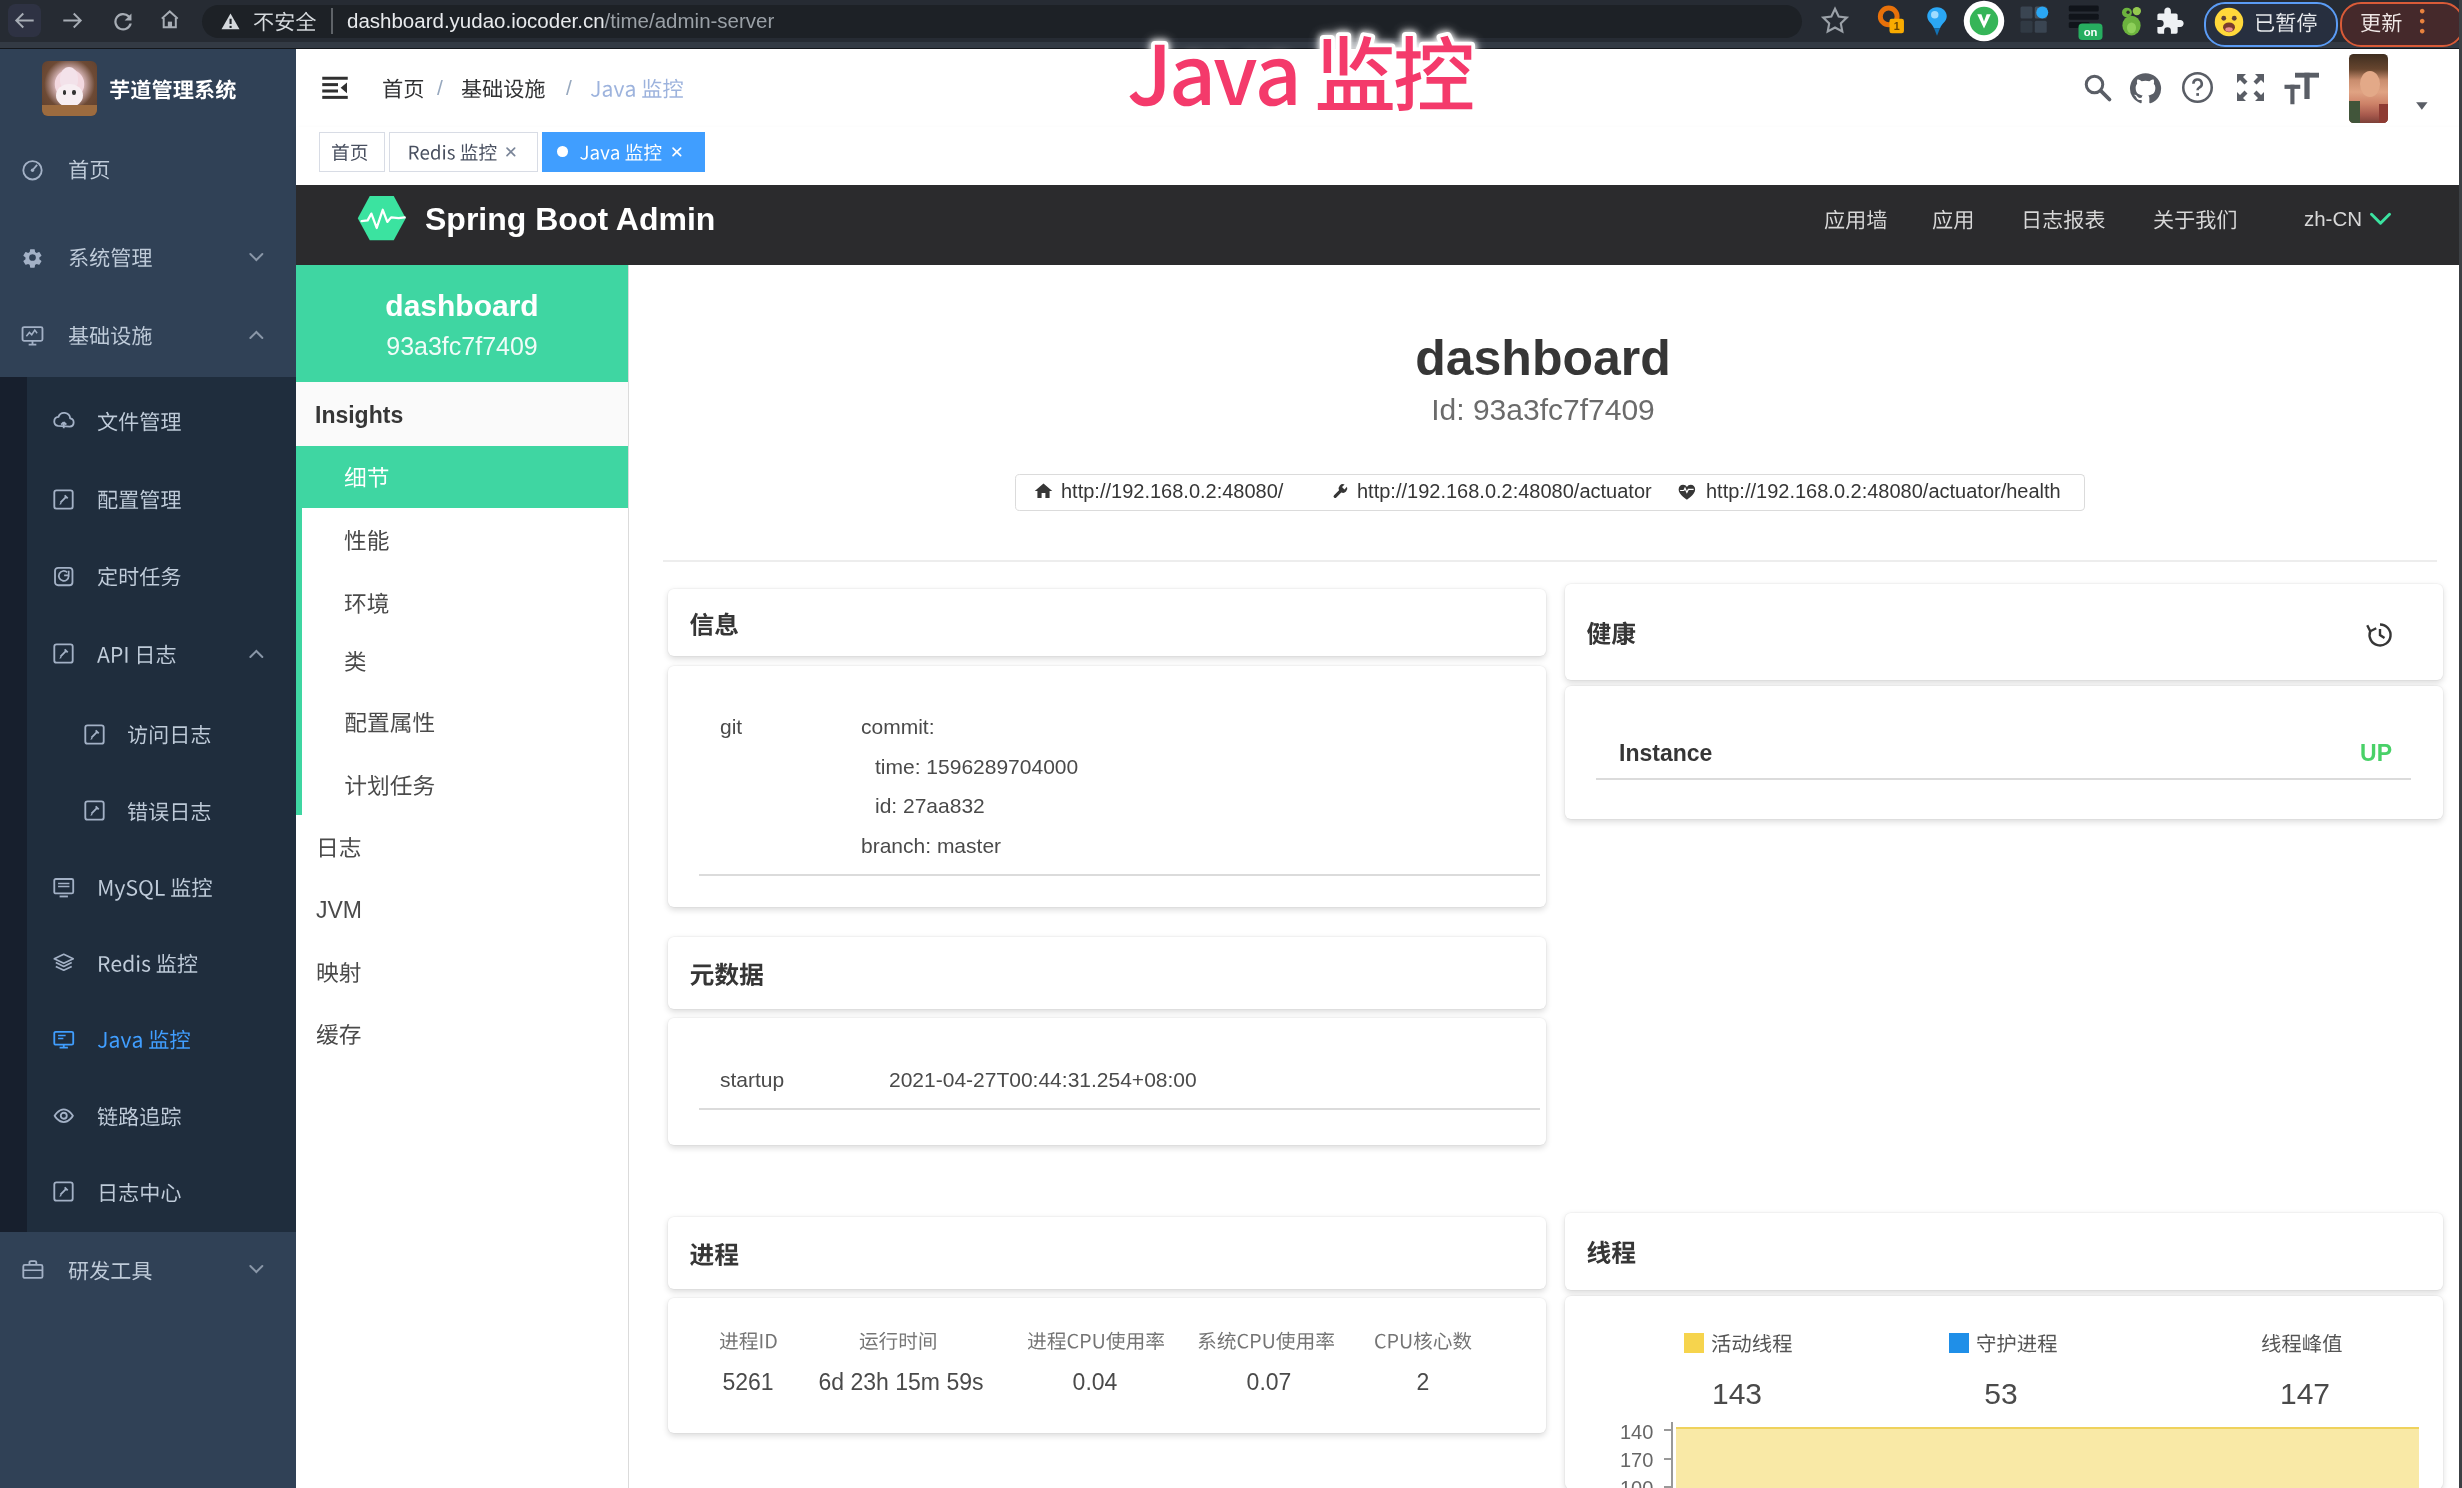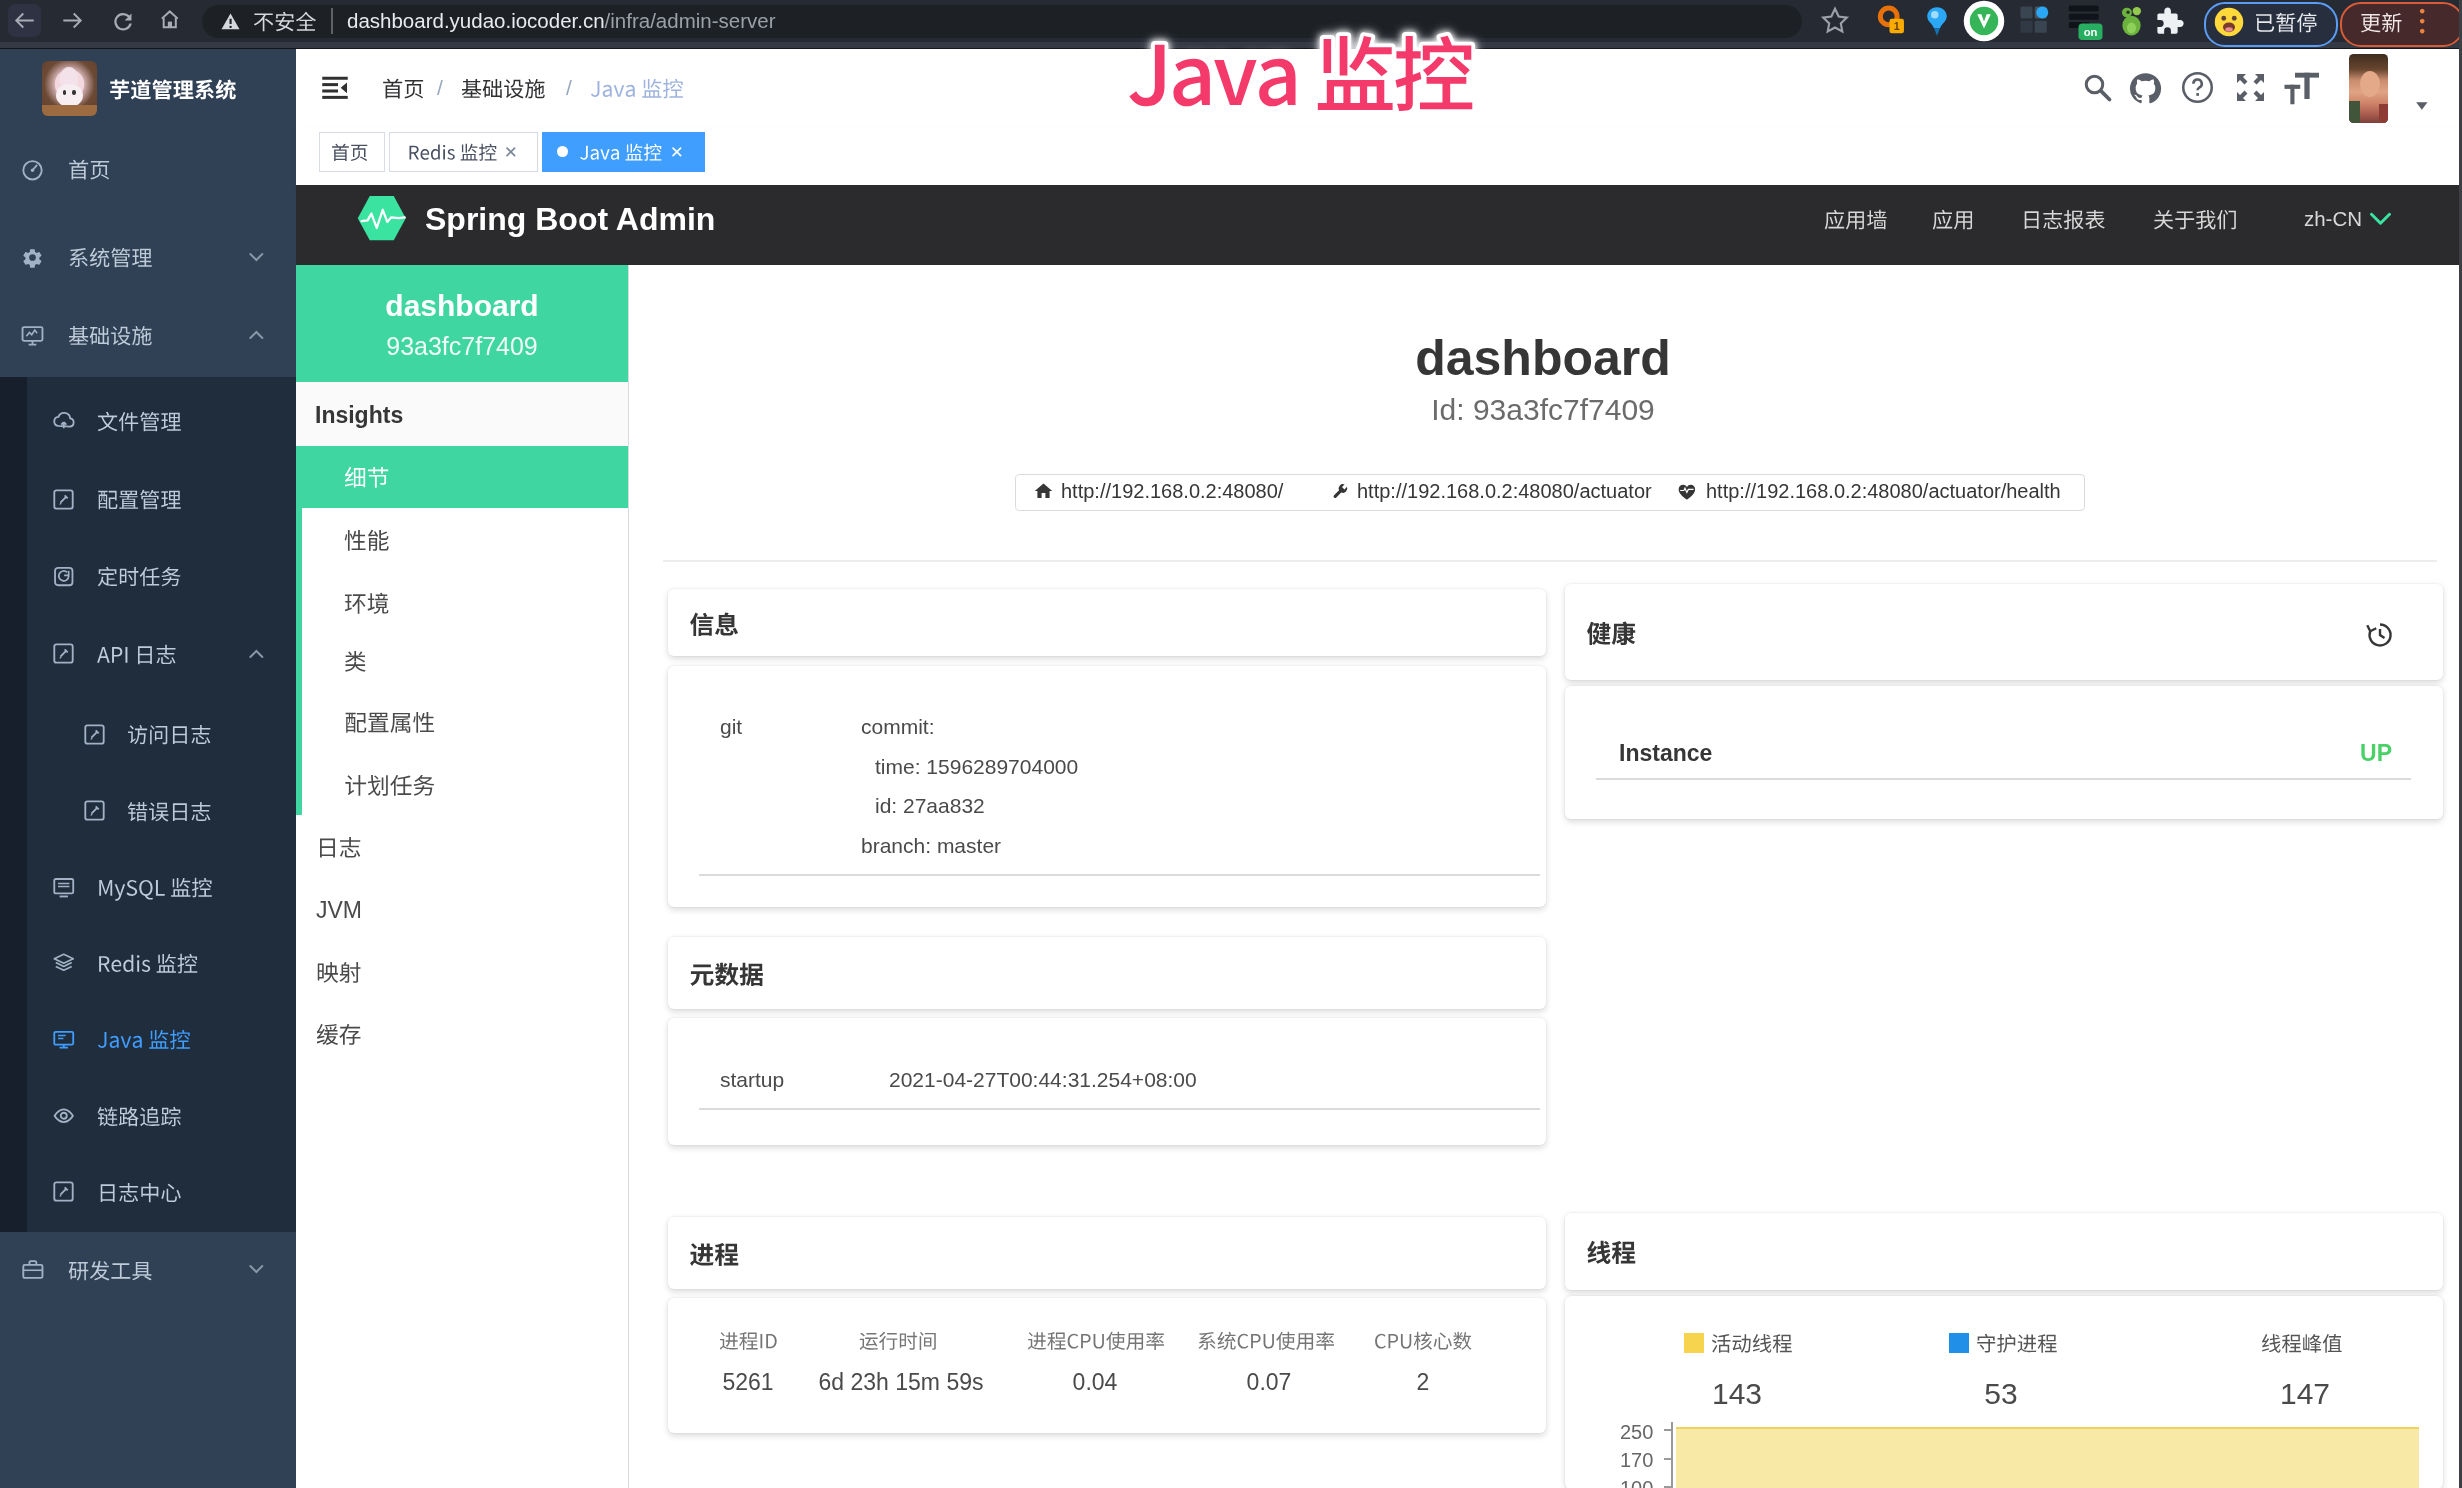--- a/index.html
+++ b/index.html
@@ -21,21 +21,21 @@
 <div style="position:absolute;left:202px;top:4.6px;width:1600px;height:33px;z-index:3;background:#1d2126;border-radius:16.7px;"></div>
 <div style="position:absolute;left:220px;top:10.6px;width:21px;height:20px;z-index:4;"><svg width="21" height="20" viewBox="0 0 28 26">
       <path d="M2 24h24L14 3z" fill="#d5d9dd"></path>
       <rect x="12.7" y="10" width="2.8" height="7" fill="#1d2126"></rect>
       <rect x="12.7" y="19.5" width="2.8" height="2.8" fill="#1d2126"></rect>
     </svg></div>
 <div style="position:absolute;left:253px;top:10.6px;z-index:4;"><svg width="65" height="23.5" viewBox="0 0 86 31" style="overflow:visible">
       <path d="M15.7 11.3C19.0 13.5 23.2 16.8 25.2 19.0L26.9 17.3C24.8 15.2 20.5 12.0 17.2 9.9ZM1.9 3.1V5.2H14.4C11.6 10.0 6.8 14.8 1.2 17.5C1.7 18.0 2.3 18.8 2.7 19.3C6.6 17.3 10.0 14.4 12.9 11.2V26.8H15.1V8.3C15.8 7.3 16.5 6.3 17.1 5.2H26.1V3.1Z M39.6 1.6C40.0 2.4 40.5 3.5 40.9 4.3H30.6V10.0H32.7V6.3H51.2V10.0H53.4V4.3H43.4C43.0 3.4 42.3 2.1 41.7 1.1ZM46.4 14.1C45.5 16.3 44.3 18.1 42.7 19.7C40.7 18.8 38.6 18.1 36.7 17.5C37.4 16.5 38.1 15.3 38.9 14.1ZM36.4 14.1C35.4 15.7 34.3 17.2 33.4 18.4C35.7 19.2 38.3 20.1 40.8 21.1C38.1 23.0 34.6 24.1 30.3 24.9C30.7 25.3 31.4 26.3 31.6 26.8C36.2 25.8 40.0 24.4 43.0 22.1C46.5 23.6 49.8 25.3 51.9 26.7L53.6 24.9C51.4 23.5 48.2 22.0 44.8 20.5C46.5 18.8 47.8 16.7 48.8 14.1H54.2V12.1H40.0C40.8 10.7 41.5 9.3 42.1 8.0L39.8 7.5C39.2 8.9 38.4 10.5 37.5 12.1H29.9V14.1Z M69.8 0.8C67.0 5.3 61.9 9.4 56.7 11.7C57.3 12.2 57.9 12.9 58.2 13.4C59.3 12.9 60.4 12.2 61.5 11.5V13.3H68.9V17.7H61.7V19.6H68.9V24.2H58.1V26.1H82.0V24.2H71.1V19.6H78.7V17.7H71.1V13.3H78.7V11.5C79.7 12.2 80.8 12.9 81.9 13.5C82.2 12.9 82.8 12.2 83.4 11.8C78.8 9.4 74.6 6.4 71.2 2.4L71.7 1.7ZM61.6 11.5C64.8 9.4 67.7 6.8 70.0 3.9C72.7 7.0 75.5 9.4 78.6 11.5Z" fill="#d5d9dd"></path>
     </svg></div>
 <div style="position:absolute;left:331px;top:8.3px;width:1.5px;height:26px;z-index:4;background:#5f6368;"></div>
-<div style="position:absolute;top:20.5px;font-family:'Liberation Sans',sans-serif;font-size:20.5px;color:#e8eaed;font-weight:400;line-height:0;white-space:nowrap;z-index:4;left:347px;">dashboard.yudao.iocoder.cn<span style="color:#9aa0a6">/infra/admin-server</span></div>
+<div style="position:absolute;top:20.5px;font-family:'Liberation Sans',sans-serif;font-size:20.5px;color:#e8eaed;font-weight:400;line-height:0;white-space:nowrap;z-index:4;left:347px;">dashboard.yudao.iocoder.cn<span style="color:#9aa0a6">/time/admin-server</span></div>
 <div style="position:absolute;left:1819px;top:4.6px;width:32px;height:32px;z-index:4;"><svg width="32" height="32" viewBox="0 0 42 42">
       <path d="M21 5l4.8 10.1 10.7 1.4-7.9 7.6 2 10.7L21 29.6l-9.6 5.2 2-10.7-7.9-7.6 10.7-1.4z" fill="none" stroke="#9ba1a8" stroke-width="2.8"></path>
     </svg></div>
 <div style="position:absolute;left:1875px;top:4.6px;width:32px;height:32px;z-index:4;"><svg width="32" height="32" viewBox="0 0 42 42">
       <circle cx="18" cy="15" r="11" fill="none" stroke="#e8710a" stroke-width="6.5"></circle>
       <rect x="19" y="18" width="19" height="19" rx="3" fill="#f9ab00"></rect>
       <text x="28.5" y="32.5" font-size="14" fill="#684400" text-anchor="middle" font-family="Liberation Sans" font-weight="bold">1</text>
     </svg></div>
 <div style="position:absolute;left:1924px;top:4.6px;width:26px;height:33px;z-index:4;"><svg width="26" height="33" viewBox="0 0 34 44">
       <path d="M17 3C9 3 4 9 4 15c0 7 7 10 9 16h8c2-6 9-9 9-16C30 9 25 3 17 3z" fill="#2aa7f5"></path>
@@ -455,20 +455,20 @@
 <div style="position:absolute;left:2261px;top:1333px;z-index:4;"><svg width="83" height="23" viewBox="0 0 110 30" style="overflow:visible">
       <path d="M1.5 22.3 1.9 24.2C4.4 23.5 7.6 22.5 10.7 21.6L10.4 19.9C7.1 20.8 3.7 21.8 1.5 22.3ZM19.0 2.7C20.4 3.3 22.1 4.4 22.9 5.2L24.1 3.9C23.2 3.2 21.5 2.2 20.2 1.6ZM1.9 12.3C2.3 12.2 3.0 12.0 6.3 11.6C5.1 13.3 4.0 14.7 3.5 15.2C2.7 16.2 2.1 16.9 1.5 17.0C1.7 17.5 2.0 18.4 2.1 18.8C2.7 18.5 3.6 18.3 10.4 16.9C10.3 16.5 10.3 15.7 10.4 15.2L5.0 16.1C7.0 13.7 9.1 10.7 10.8 7.8L9.1 6.8C8.6 7.7 8.0 8.8 7.4 9.7L4.0 10.1C5.6 7.8 7.2 4.9 8.3 2.1L6.5 1.2C5.4 4.4 3.4 7.9 2.8 8.7C2.2 9.7 1.8 10.3 1.3 10.4C1.5 11.0 1.8 11.9 1.9 12.3ZM23.9 14.3C22.9 16.0 21.4 17.6 19.7 19.0C19.2 17.5 18.8 15.8 18.6 13.9L25.5 12.6L25.1 10.8L18.3 12.0C18.2 10.9 18.1 9.7 18.0 8.5L24.7 7.5L24.4 5.7L17.9 6.6C17.8 4.8 17.8 3.0 17.8 1.0H15.8C15.8 3.1 15.8 5.0 16.0 6.9L11.7 7.6L12.0 9.4L16.1 8.8C16.1 10.0 16.3 11.2 16.4 12.4L11.2 13.4L11.5 15.2L16.7 14.2C17.0 16.5 17.4 18.5 18.0 20.2C15.7 21.7 13.0 22.9 10.3 23.8C10.8 24.2 11.3 24.9 11.6 25.4C14.1 24.5 16.5 23.4 18.7 22.0C19.8 24.4 21.2 25.8 23.1 25.8C25.0 25.8 25.6 24.9 26.0 21.9C25.5 21.7 24.9 21.3 24.5 20.8C24.4 23.2 24.1 23.9 23.4 23.9C22.2 23.9 21.2 22.8 20.3 20.8C22.5 19.2 24.3 17.3 25.6 15.1Z M41.4 4.0H49.5V8.9H41.4ZM39.5 2.2V10.7H51.5V2.2ZM39.1 18.1V19.9H44.4V23.4H37.3V25.2H53.0V23.4H46.4V19.9H51.8V18.1H46.4V14.9H52.4V13.1H38.5V14.9H44.4V18.1ZM36.7 1.5C34.7 2.4 31.2 3.2 28.2 3.7C28.4 4.1 28.7 4.8 28.8 5.2C30.0 5.0 31.4 4.8 32.7 4.5V8.7H28.3V10.6H32.5C31.4 13.7 29.5 17.2 27.8 19.1C28.1 19.6 28.6 20.4 28.8 21.0C30.2 19.3 31.6 16.6 32.7 13.9V25.9H34.7V14.2C35.6 15.4 36.7 16.8 37.2 17.6L38.4 16.0C37.9 15.4 35.5 12.9 34.7 12.3V10.6H38.1V8.7H34.7V4.1C36.0 3.8 37.2 3.4 38.2 3.0Z M70.1 5.0H75.4C74.6 6.3 73.6 7.4 72.5 8.5C71.3 7.5 70.4 6.4 69.8 5.3ZM70.1 1.1C69.0 3.8 66.9 6.2 64.5 7.8C64.9 8.2 65.6 9.0 65.9 9.3C66.8 8.6 67.8 7.7 68.6 6.8C69.3 7.7 70.1 8.7 71.0 9.6C69.0 11.0 66.7 12.0 64.3 12.6C64.7 13.0 65.2 13.7 65.4 14.2C67.9 13.4 70.3 12.3 72.5 10.8C74.2 12.1 76.3 13.1 78.8 13.8C79.1 13.3 79.7 12.5 80.1 12.1C77.7 11.6 75.6 10.7 74.0 9.6C75.7 8.0 77.1 6.1 78.0 3.8L76.7 3.3L76.4 3.3H71.1C71.4 2.8 71.7 2.2 72.0 1.6ZM71.3 12.5V14.3H66.3V15.8H71.3V17.6H66.5V19.1H71.3V21.1H65.3V22.8H71.3V25.9H73.3V22.8H79.4V21.1H73.3V19.1H78.2V17.6H73.3V15.8H78.3V14.3H73.3V12.5ZM59.2 1.4V20.4L57.5 20.6V5.6H55.9V22.4L62.6 21.8V22.8H64.1V5.6H62.6V20.2L60.8 20.3V1.4Z M97.2 1.1C97.1 1.9 97.0 2.9 96.8 3.8H89.9V5.6H96.5C96.3 6.6 96.2 7.4 96.0 8.2H91.3V23.4H88.7V25.1H106.9V23.4H104.5V8.2H97.8C98.0 7.4 98.3 6.6 98.4 5.6H106.1V3.8H98.8L99.3 1.2ZM93.2 23.4V21.1H102.6V23.4ZM93.2 13.5H102.6V15.8H93.2ZM93.2 12.0V9.7H102.6V12.0ZM93.2 17.3H102.6V19.7H93.2ZM88.1 1.1C86.7 5.2 84.3 9.2 81.9 11.9C82.2 12.4 82.8 13.4 83.0 13.9C83.8 13.0 84.6 12.0 85.3 10.9V25.9H87.2V7.9C88.3 5.9 89.2 3.8 90.0 1.7Z" fill="#555"></path>
     </svg></div>
 <div style="position:absolute;top:1394px;font-family:'Liberation Sans',sans-serif;font-size:30px;color:#4a4a4a;font-weight:400;line-height:0;white-space:nowrap;z-index:4;left:2305px;transform:translateX(-50%);">147</div>
 <div style="position:absolute;left:1565px;top:1296px;width:878px;height:193px;overflow:hidden;z-index:4">
     <div style="position:absolute;left:111px;top:131px;width:743px;height:76px;background:#f9e9a6;border-top:2.3px solid #efd25c"></div>
     <div style="position:absolute;left:106px;top:126px;width:2.3px;height:76px;background:#999"></div>
     <div style="position:absolute;left:99px;top:133px;width:7.6px;height:1.5px;background:#999"></div>
     <div style="position:absolute;left:99px;top:162px;width:7.6px;height:1.5px;background:#999"></div>
     <div style="position:absolute;left:99px;top:190px;width:7.6px;height:1.5px;background:#999"></div>
-    <div style="position:absolute;left:55px;top:125px;font:20px 'Liberation Sans';color:#666">250</div>
+    <div style="position:absolute;left:55px;top:125px;font:20px 'Liberation Sans';color:#666">140</div>
     <div style="position:absolute;left:55px;top:153px;font:20px 'Liberation Sans';color:#666">170</div>
     <div style="position:absolute;left:55px;top:181px;font:20px 'Liberation Sans';color:#666">100</div>
   </div>
 <div style="position:absolute;left:2459px;top:0px;width:3.8px;height:1489px;z-index:9;background:#3c4044;"></div>
 <div style="position:absolute;left:1127px;top:33px;z-index:20;filter:drop-shadow(0 0 3px rgba(255,255,255,.95)) drop-shadow(0 0 4.6px rgba(255,255,255,.7));"><svg width="346" height="88" viewBox="0 0 456 116" style="overflow:visible">
       <path d="M26.2 96.6C42.4 96.6 49.4 85.0 49.4 70.6V15.4H36.7V69.6C36.7 81.1 32.8 85.5 24.8 85.5C19.8 85.5 15.3 82.9 12.0 76.9L3.2 83.3C8.2 92.0 15.6 96.6 26.2 96.6Z M78.7 96.6C85.9 96.6 92.2 92.9 97.6 88.2H98.1L99.0 95.0H109.2V59.3C109.2 43.4 102.4 34.1 87.6 34.1C78.1 34.1 69.8 38.0 63.6 41.9L68.3 50.3C73.3 47.1 79.2 44.3 85.4 44.3C94.2 44.3 96.7 50.3 96.8 57.1C72.0 59.8 61.2 66.4 61.2 79.3C61.2 89.7 68.5 96.6 78.7 96.6ZM82.5 86.6C77.2 86.6 73.2 84.2 73.2 78.3C73.2 71.7 79.2 67.2 96.8 65.1V79.6C91.9 84.1 87.7 86.6 82.5 86.6Z M135.7 95.0H150.3L170.7 35.5H158.6L148.5 67.6C146.9 73.4 145.0 79.5 143.3 85.3H142.9C141.1 79.5 139.4 73.4 137.7 67.6L127.5 35.5H114.9Z M191.7 96.6C198.8 96.6 205.2 92.9 210.6 88.2H211.0L212.0 95.0H222.1V59.3C222.1 43.4 215.3 34.1 200.5 34.1C191.0 34.1 182.7 38.0 176.6 41.9L181.2 50.3C186.3 47.1 192.1 44.3 198.4 44.3C207.1 44.3 209.6 50.3 209.7 57.1C185.0 59.8 174.2 66.4 174.2 79.3C174.2 89.7 181.4 96.6 191.7 96.6ZM195.5 86.6C190.2 86.6 186.2 84.2 186.2 78.3C186.2 71.7 192.1 67.2 209.7 65.1V79.6C204.9 84.1 200.7 86.6 195.5 86.6Z M315.1 38.8C322.4 44.3 331.2 52.1 335.3 57.1L343.5 51.1C339.1 46.0 330.1 38.6 323.0 33.5ZM280.3 4.1V56.1H290.5V4.1ZM259.1 7.8V52.8H269.0V7.8ZM312.2 4.1C308.4 19.8 301.7 34.7 292.9 44.0C295.3 45.4 299.5 48.5 301.2 50.1C306.3 44.3 310.8 36.7 314.6 28.1H348.9V18.7H318.3C319.7 14.6 321.0 10.4 322.0 6.0ZM263.3 61.8V92.2H251.5V101.4H350.1V92.2H339.1V61.8ZM272.8 92.2V70.4H285.2V92.2ZM294.6 92.2V70.4H307.0V92.2ZM316.5 92.2V70.4H329.1V92.2Z M424.6 36.6C431.5 42.6 440.8 50.9 445.3 55.8L451.7 49.0C447.0 44.3 437.5 36.4 430.8 30.8ZM410.2 31.1C405.3 37.7 397.5 44.5 390.1 48.9C391.9 50.9 394.9 55.0 396.1 56.9C404.0 51.4 413.1 42.7 418.9 34.3ZM367.3 3.8V24.1H355.1V33.6H367.3V58.0C362.2 59.6 357.6 61.1 353.8 62.2L355.9 72.1L367.3 68.1V91.6C367.3 93.1 366.7 93.5 365.4 93.5C364.2 93.5 360.2 93.5 355.8 93.4C357.0 96.1 358.3 100.4 358.5 102.8C365.4 102.9 369.9 102.6 372.8 101.0C375.7 99.4 376.7 96.8 376.7 91.6V64.8L388.0 60.6L386.3 51.5L376.7 54.9V33.6H387.0V24.1H376.7V3.8ZM386.2 91.6V100.5H455.1V91.6H426.0V67.0H447.3V57.9H394.8V67.0H415.8V91.6ZM413.0 5.9C414.5 9.2 416.1 13.2 417.4 16.6H389.9V35.9H399.1V25.4H444.1V35.1H453.8V16.6H428.3C427.0 12.9 424.7 7.7 422.7 3.7Z" fill="#f43a6b" paint-order="stroke" stroke="#ffffff" stroke-width="10" stroke-linejoin="round"></path>
     </svg></div>
 
 </body></html>

